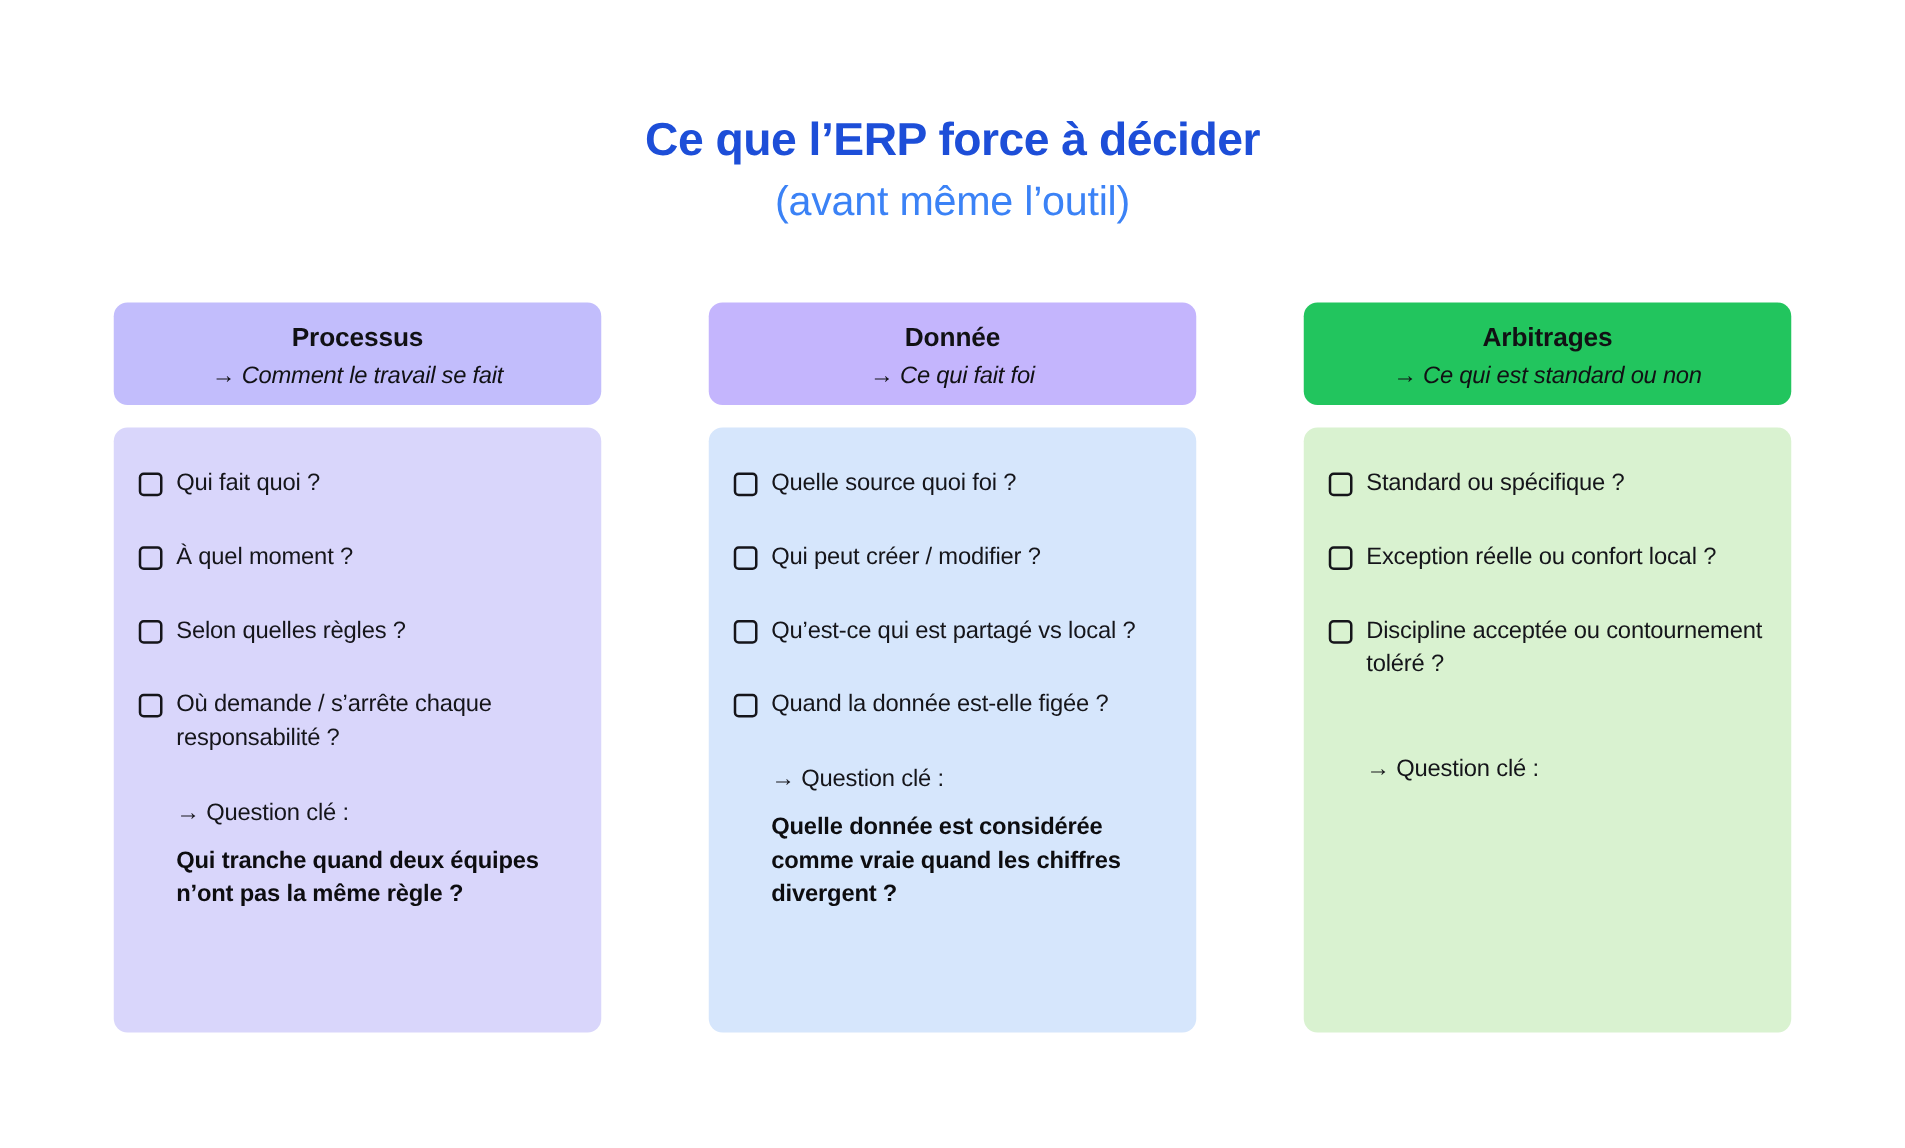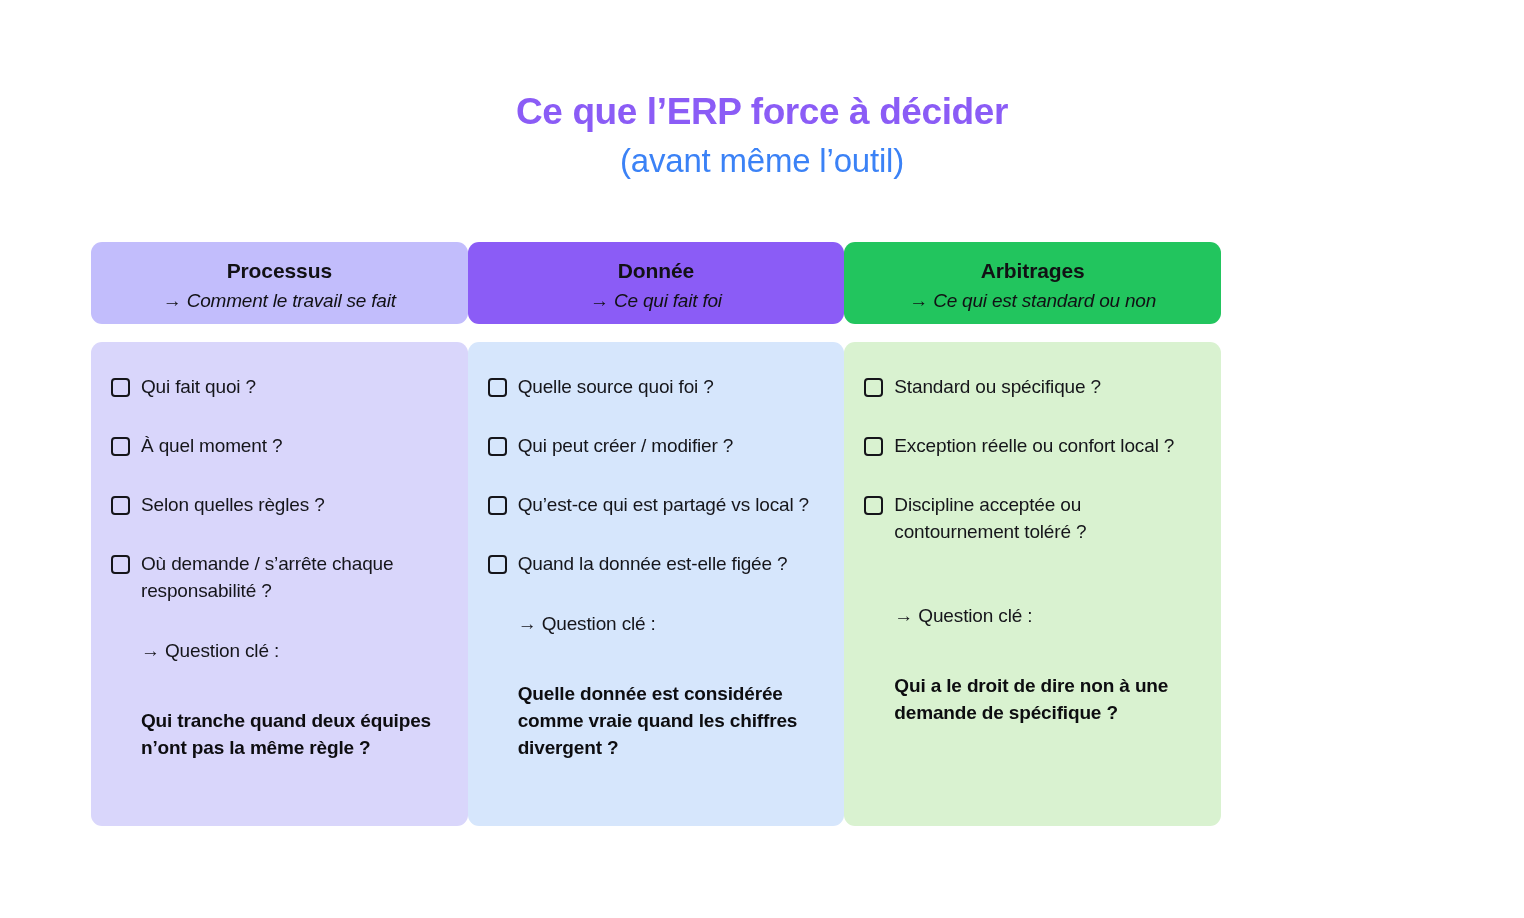--- a/index.html
+++ b/index.html
@@ -31,39 +31,39 @@
     top: 92px;
     width: 1524px;
     text-align: center;
   }
   .main-title {
     font-size: 37px;
     font-weight: 700;
     letter-spacing: -0.4px;
     line-height: 1.1;
     margin: 0;
-    color: #8b5cf6;
+    color: #1d4ed8;
   }
   .sub-title {
     font-size: 33px;
     font-weight: 400;
     letter-spacing: -0.2px;
     line-height: 1.25;
     margin: 7px 0 0 0;
     color: #3b82f6;
   }
 
   
   .columns {
     position: absolute;
     left: 91px;
     top: 242px;
-    width: 1130px;
+    width: 1342px;
     display: flex;
-    justify-content: flex-end;
+    justify-content: space-between;
   }
   .column {
     width: 390px;
     display: flex;
     flex-direction: column;
   }
 
   .card-header {
     border-radius: 11px;
     padding: 16px 14px 18px 14px;
@@ -138,21 +138,21 @@
     letter-spacing: -0.15px;
     color: #15151a;
     margin: 0;
   }
   .key-question {
     font-size: 19px;
     font-weight: 700;
     line-height: 1.42;
     letter-spacing: -0.15px;
     color: #0d0d10;
-    margin: 44px 0 0 0;
+    margin: 12px 0 0 0;
   }
 
   
   .column.arbitrages .key-block {
     margin-top: 58px;
   }
 </style>
 </head>
 <body>
 
@@ -190,21 +190,21 @@
           </li>
         </ul>
         <div class="key-block">
           <p class="key-lead"><span>→</span> <span>Question clé :</span></p>
           <p class="key-question">Qui tranche quand deux équipes n’ont pas la même règle ?</p>
         </div>
       </div>
     </div>
 
     <div class="column donnee">
-      <div class="card-header" style="background:#8b5cf6;">
+      <div class="card-header" style="background:#c4b5fd;">
         <p class="h-title">Donnée</p>
         <p class="h-sub"><span>→</span> <span>Ce qui fait foi</span></p>
       </div>
       <div class="card-body" style="background:#d6e6fc;">
         <ul class="check-list">
           <li class="check-item">
             <span class="checkbox"></span>
             <span class="check-label">Quelle source quoi foi ?</span>
           </li>
           <li class="check-item">
@@ -242,19 +242,18 @@
             <span class="checkbox"></span>
             <span class="check-label">Exception réelle ou confort local ?</span>
           </li>
           <li class="check-item">
             <span class="checkbox"></span>
             <span class="check-label">Discipline acceptée ou contournement toléré ?</span>
           </li>
         </ul>
         <div class="key-block">
           <p class="key-lead"><span>→</span> <span>Question clé :</span></p>
-          <p class="key-question">Qui a le droit de dire non à une demande de spécifique ?</p>
         </div>
       </div>
     </div>
 
   </div>
 </div>
 
 </body></html>

